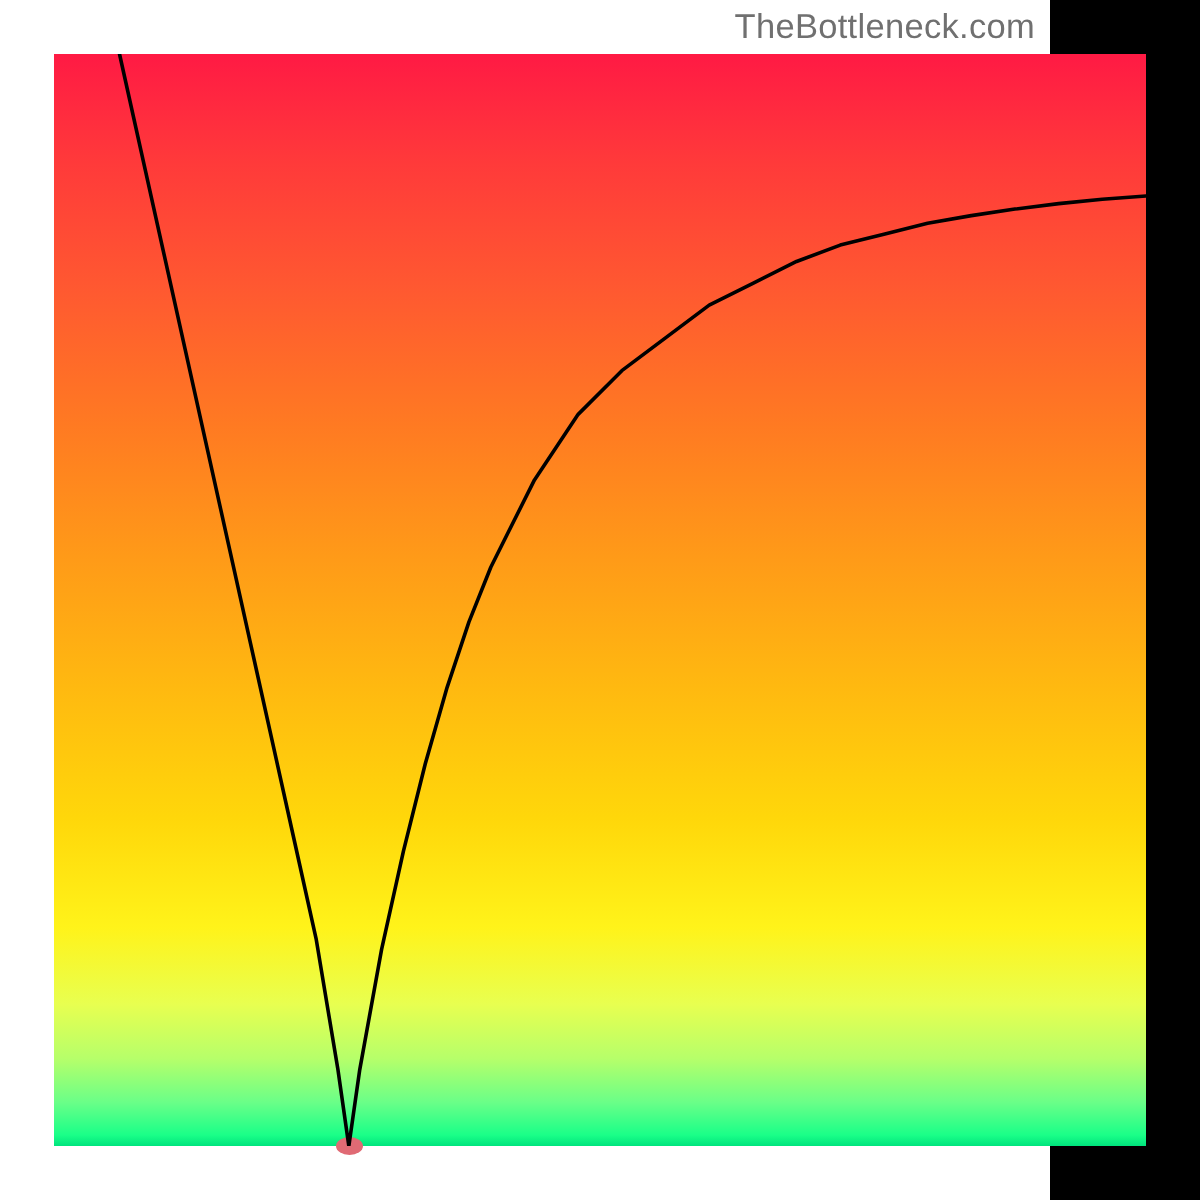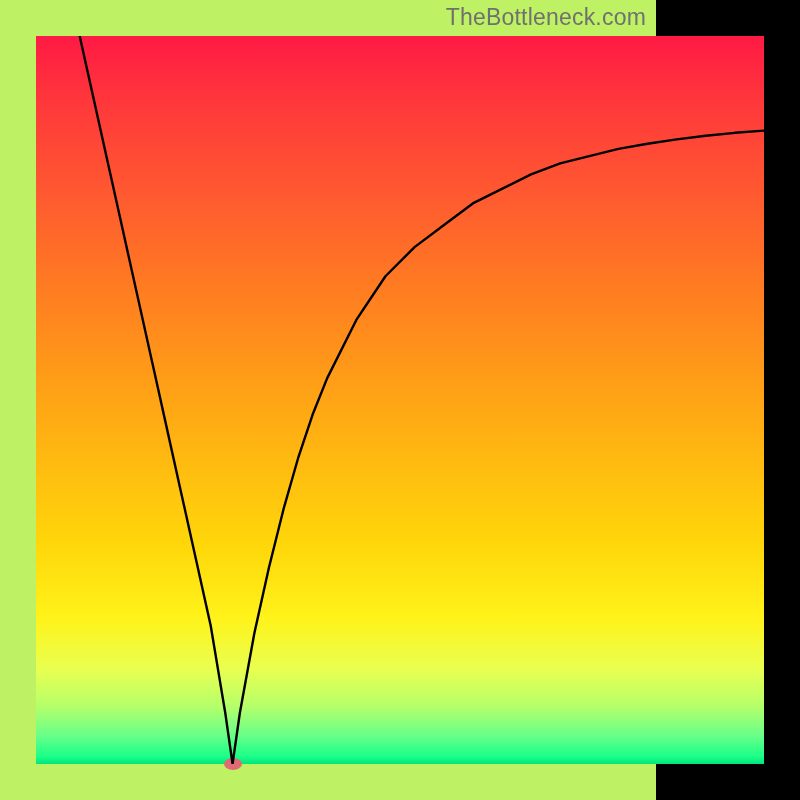--- a/index.html
+++ b/index.html
@@ -8,21 +8,22 @@
     width: 800px;
     height: 800px;
     overflow: hidden;
     background: #000;
     font-family: Arial, Helvetica, sans-serif;
   }
   .frame {
     position: relative;
     width: 656px;
     height: 800px;
-    background: #bef264;
+    background: #ffffff;
+    padding-left: 44px;
   }
   .plot-area {
     position: absolute;
     left: 36px;
     top: 36px;
     width: 728px;
     height: 728px;
     
     background: linear-gradient(
       to bottom,

